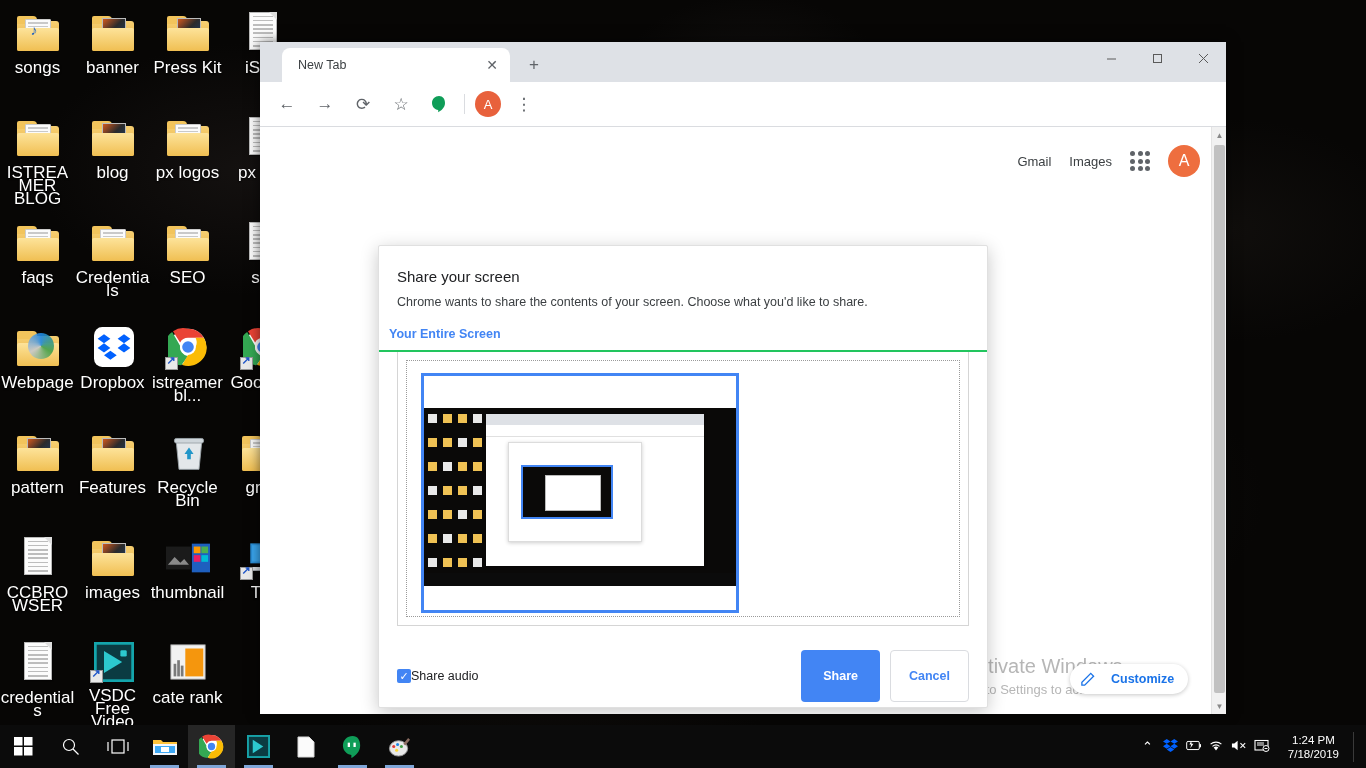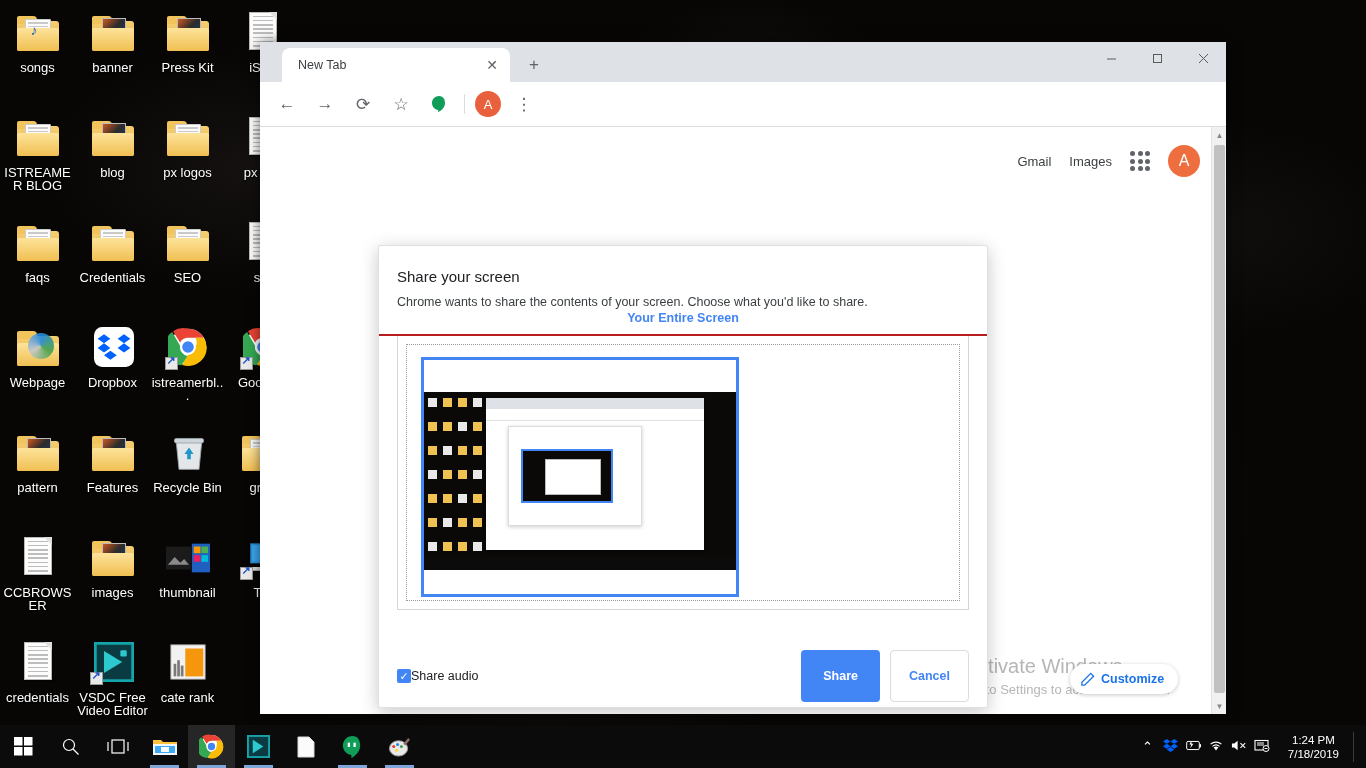--- a/index.html
+++ b/index.html
@@ -27,21 +27,21 @@
     grid-template-columns: repeat(4, 75px);
     grid-auto-rows: 105px;
     column-gap: 0; row-gap: 0;
   }
   .dicon {
     width: 75px; display: flex; flex-direction: column;
     align-items: center; padding-top: 4px;
   }
   .dicon .glyph { width: 46px; height: 46px; position: relative; }
   .dicon .lbl {
-    margin-top: 5px; color: #fff; font-size: 13px; line-height: 13px;
+    margin-top: 5px; color: #fff; font-size: 17px; line-height: 13px;
     text-align: center; width: 74px;
     text-shadow: 0 1px 2px rgba(0,0,0,.9);
     word-break: break-word;
   }
 
   
   .folder { position: absolute; inset: 4px 2px 5px 2px; }
   .folder .back {
     position: absolute; left: 0; bottom: 0; width: 100%; height: 80%;
     background: linear-gradient(180deg,#f6cf72,#e8ad3a);
@@ -205,21 +205,21 @@
 
   #watermark {
     position: absolute; right: 56px; top: 527px; text-align: left;
     color: #b6b6b6; pointer-events: none;
   }
   #wm-title { font-size: 20px; line-height: 24px; }
   #wm-sub { font-size: 13px; line-height: 18px; margin-top: 3px; }
   #customize {
     position: absolute; left: 810px; top: 537px; height: 30px;
     background: #fff; border-radius: 16px; box-shadow: 0 1px 4px rgba(0,0,0,.22);
-    display: flex; align-items: center; padding: 0 14px 0 10px; gap: 6px;
+    display: flex; align-items: center; padding: 0 14px 0 10px; gap: 16px;
   }
   #customize .lbl { font-size: 12.5px; color: #1a73e8; font-weight: bold; }
 
   #scrollbar {
     position: absolute; right: 0; top: 0; width: 15px; height: 587px;
     background: #f1f1f1; border-left: 1px solid #e3e3e3;
   }
   .sb-arrow {
     position: absolute; left: 0; width: 15px; height: 16px; color: #888;
     font-size: 8px; display: flex; align-items: center; justify-content: center;
@@ -231,22 +231,22 @@
 
   
   #dialog {
     position: absolute; left: 118px; top: 118px; width: 610px; height: 463px;
     background: #fff; border: 1px solid #e0e0e0; border-radius: 2px;
     box-shadow: 0 4px 18px rgba(0,0,0,.22);
   }
   #dlg-title { font-size: 15px; color: #202124; padding: 22px 20px 0 18px; }
   #dlg-sub { font-size: 12.5px; color: #3c4043; padding: 10px 20px 0 18px; }
   #dlg-tabs {
-    display: flex; justify-content: center;
-    border-bottom: 2px solid #b91c1c;
+    margin-top: 16px; display: flex; justify-content: flex-start;
+    border-bottom: 2px solid #22c55e;
   }
   .dlg-tab {
     font-size: 12.5px; font-weight: bold; color: #4285f4;
     padding: 2px 10px 9px 10px;
   }
   #preview-pane {
     margin: 0 18px; height: 274px; border: 1px solid #d5d5d5; border-top: none;
     background: #fff; padding: 8px;
   }
   #preview-inner {

